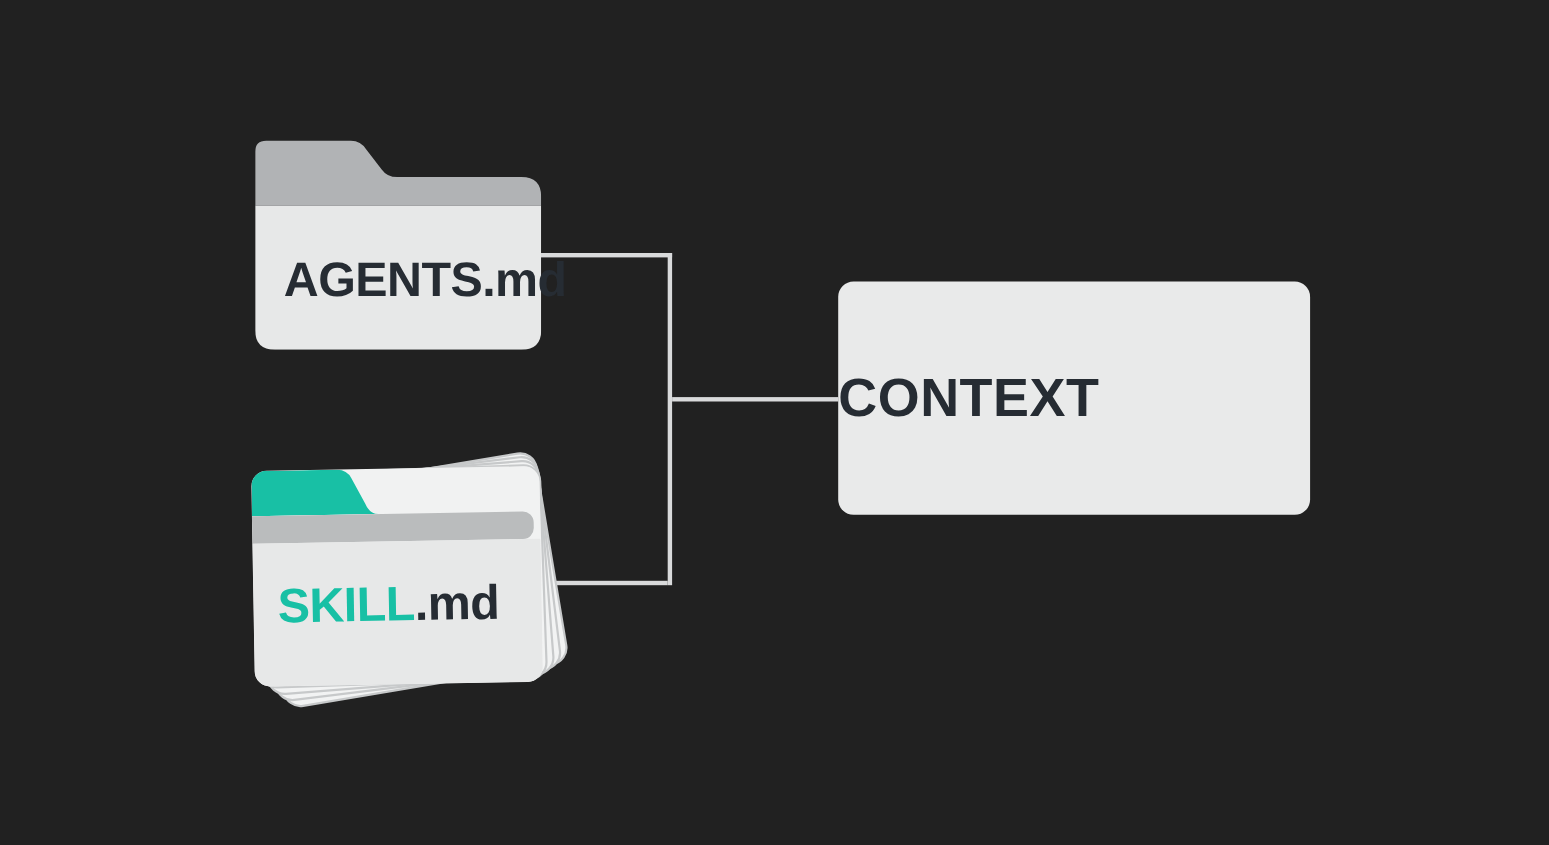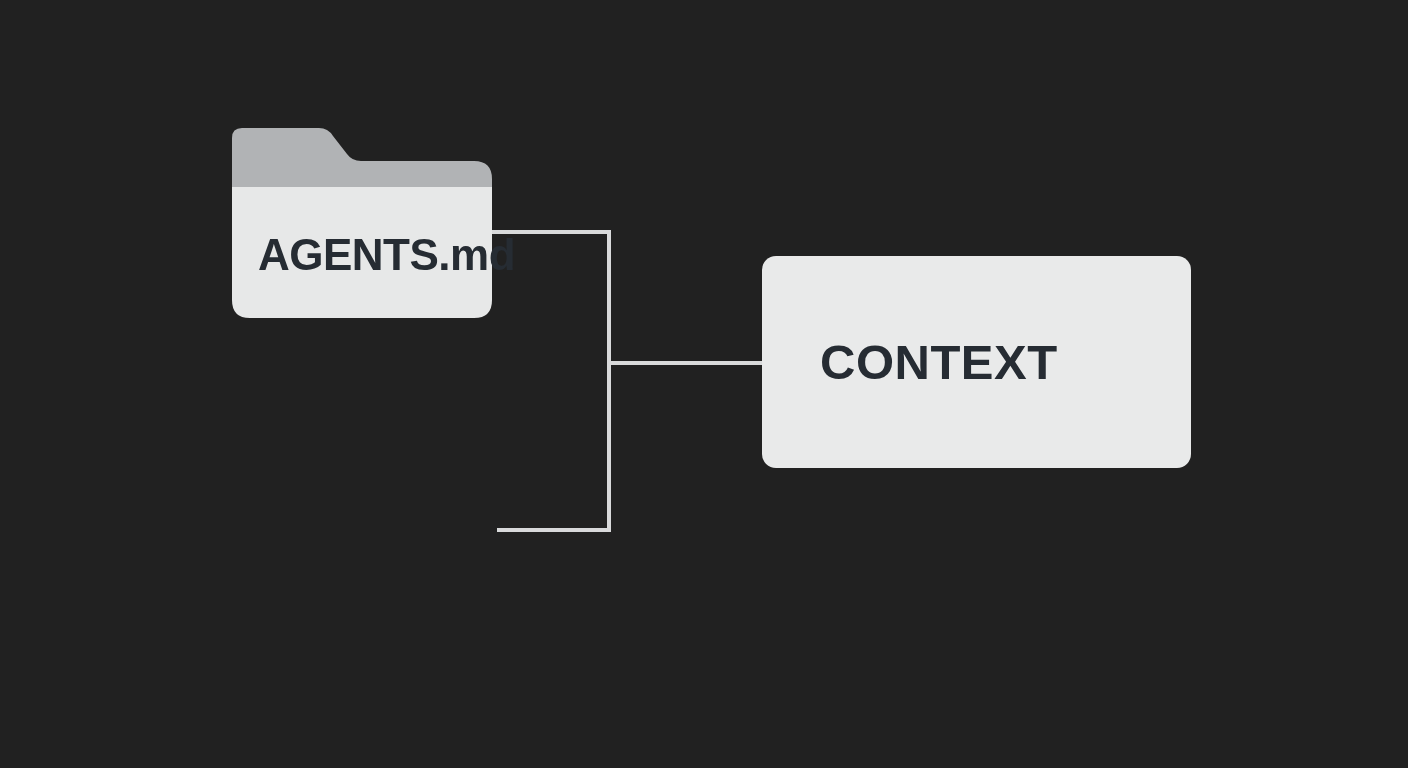--- a/index.html
+++ b/index.html
@@ -57,21 +57,20 @@
   .skill-label .primary{color:#18c0a5;}
   .skill-label .suffix{color:#262c33;}
 
   
   .context-node{
     position:absolute;left:762px;top:256px;width:429px;height:212px;
     background:#e9eaea;border-radius:14px;z-index:2;
     display:flex;align-items:center;
   }
   .context-label{
-    padding-left:58px;
     font-size:49px;font-weight:700;letter-spacing:0.5px;
     color:#262c33;white-space:nowrap;line-height:1;
   }
 </style>
 </head>
 <body>
 
 <div class="stage">
 
   <div class="line line-agents"></div>
@@ -80,18 +79,34 @@
   <div class="line line-skill"></div>
 
   <div class="agents-node">
     <svg viewBox="0 0 260 191" width="260" height="191" aria-hidden="true">
       <path d="M10 1 H87 Q96 1 101 9 L115 27 Q120 34 129 34 H242 Q260 34 260 52 V60 H0 V11 Q0 1 10 1 Z" fill="#b1b3b5"></path>
       <path d="M0 60 H260 V173 Q260 191 242 191 H18 Q0 191 0 173 Z" fill="#e7e8e8"></path>
     </svg>
     <div class="agents-label">AGENTS.md</div>
   </div>
 
+  <div class="skill-node">
+    <div class="stack-layer l1"></div>
+    <div class="stack-layer l2"></div>
+    <div class="stack-layer l3"></div>
+    <div class="stack-layer l4"></div>
+    <div class="skill-card">
+      <svg class="skill-tab" viewBox="0 0 120 41" width="120" height="41" aria-hidden="true">
+        <path d="M0 41 V10 Q0 0 10 0 H78 Q87 0 91 8 L103 31 Q107 41 115 41 Z" fill="#18c0a5"></path>
+      </svg>
+      <div class="skill-band"></div>
+      <div class="skill-body"></div>
+      <div class="skill-label">
+        <span class="primary">SKILL</span><span class="suffix">.md</span>
+      </div>
+    </div>
+  </div>
 
   <div class="context-node">
     <div class="context-label">CONTEXT</div>
   </div>
 
 </div>
 
 </body></html>

